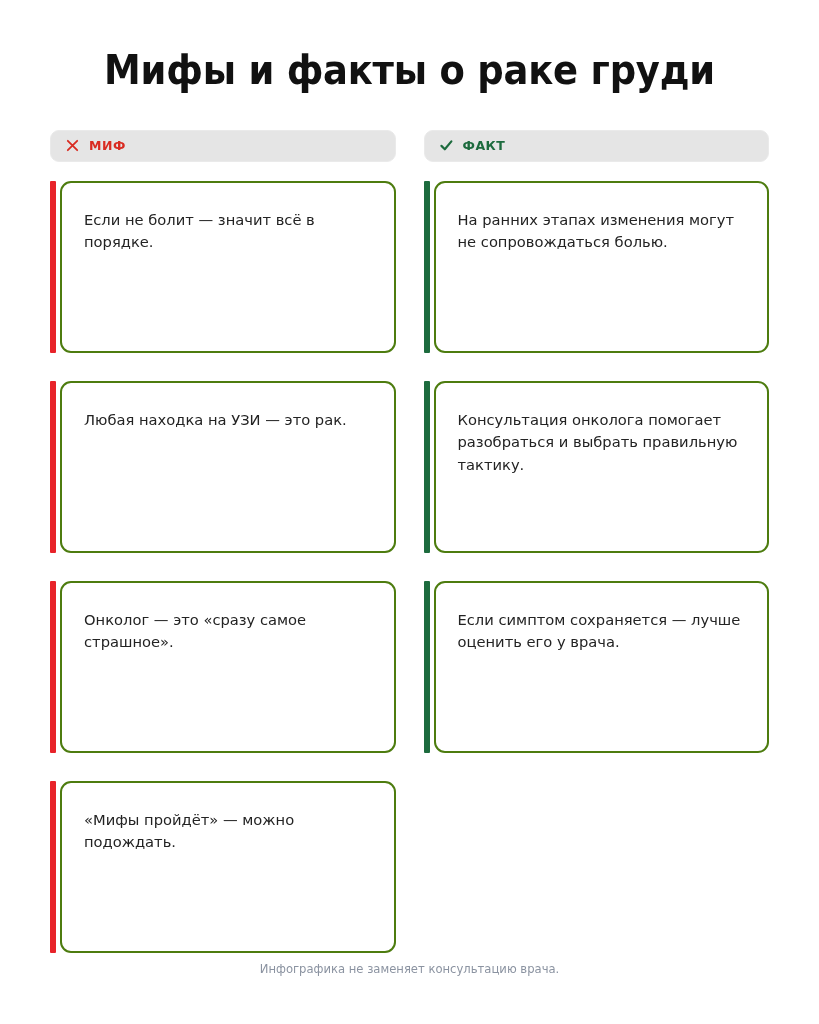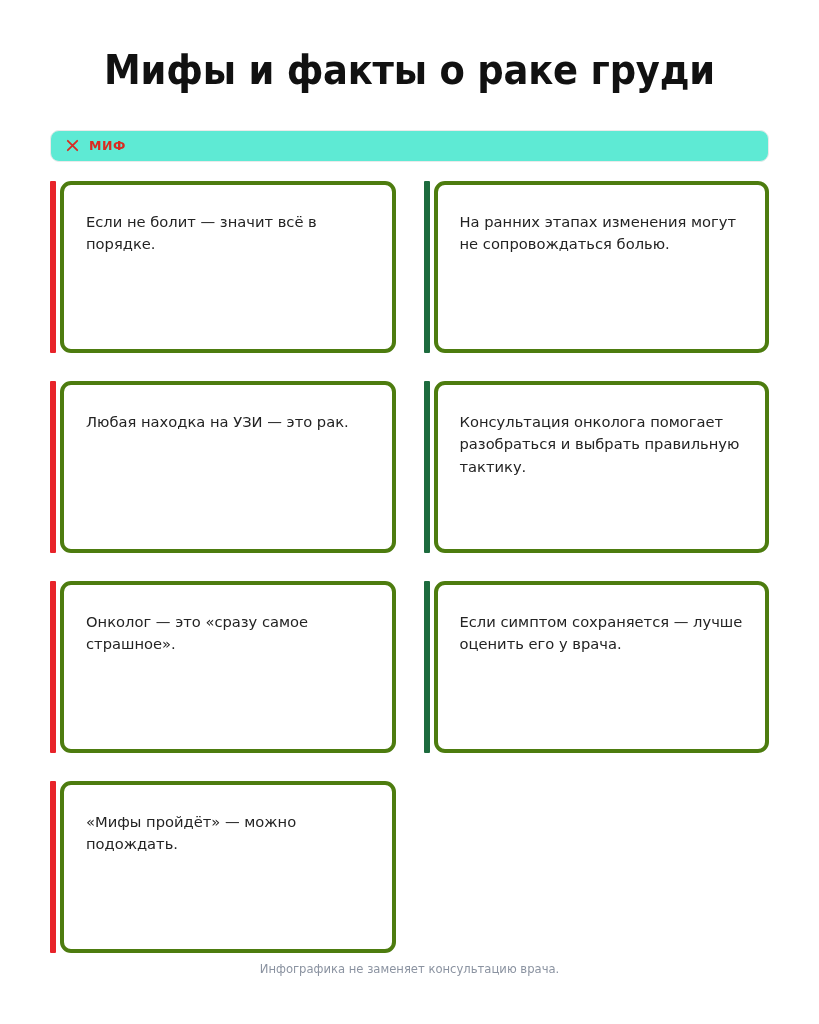--- a/index.html
+++ b/index.html
@@ -44,21 +44,21 @@
   
   .headers {
     display: flex;
     gap: 28px;
     margin-top: 36px;
   }
   .pill {
     flex: 1 1 0;
     height: 32px;
     box-sizing: border-box;
-    background: #5eead4;
+    background: #e5e5e5;
     border: 1px solid #eaeaea;
     border-radius: 9px;
     display: flex;
     align-items: center;
     padding-left: 14px;
     gap: 9px;
   }
   .pill-icon {
     display: inline-flex;
     align-items: center;
@@ -99,21 +99,21 @@
     width: 6px;
     flex: none;
     border-radius: 1px;
   }
   .card.myth .accent { background: #e8232a; }
   .card.fact .accent { background: #1d6b3e; }
 
   .card-body {
     flex: 1 1 auto;
     background: #ffffff;
-    border: 4px solid #4d7c0f;
+    border: 2px solid #4d7c0f;
     border-radius: 11px;
     box-sizing: border-box;
     padding: 26px 22px 18px 22px;
     margin-left: 4px;
   }
   .card-text {
     font-size: 14.7px;
     line-height: 1.52;
     color: #232323;
     margin: 0;
@@ -141,20 +141,28 @@
 
     <div class="pill myth">
       <span class="pill-icon">
         <svg width="15" height="15" viewBox="0 0 16 16" aria-hidden="true">
           <path d="M3 3 L13 13 M13 3 L3 13" stroke="#d92b21" stroke-width="1.9" stroke-linecap="round" fill="none"></path>
         </svg>
       </span>
       <span class="pill-label">МИФ</span>
     </div>
 
+    <div class="pill fact">
+      <span class="pill-icon">
+        <svg width="15" height="15" viewBox="0 0 16 16" aria-hidden="true">
+          <path d="M2.6 8.4 L6.2 12 L13.2 3.6" stroke="#1d6b3e" stroke-width="2.3" stroke-linecap="round" stroke-linejoin="round" fill="none"></path>
+        </svg>
+      </span>
+      <span class="pill-label">ФАКТ</span>
+    </div>
 
   </div>
 
   <div class="grid">
 
     <div class="column">
 
       <div class="card myth">
         <div class="accent"></div>
         <div class="card-body">

